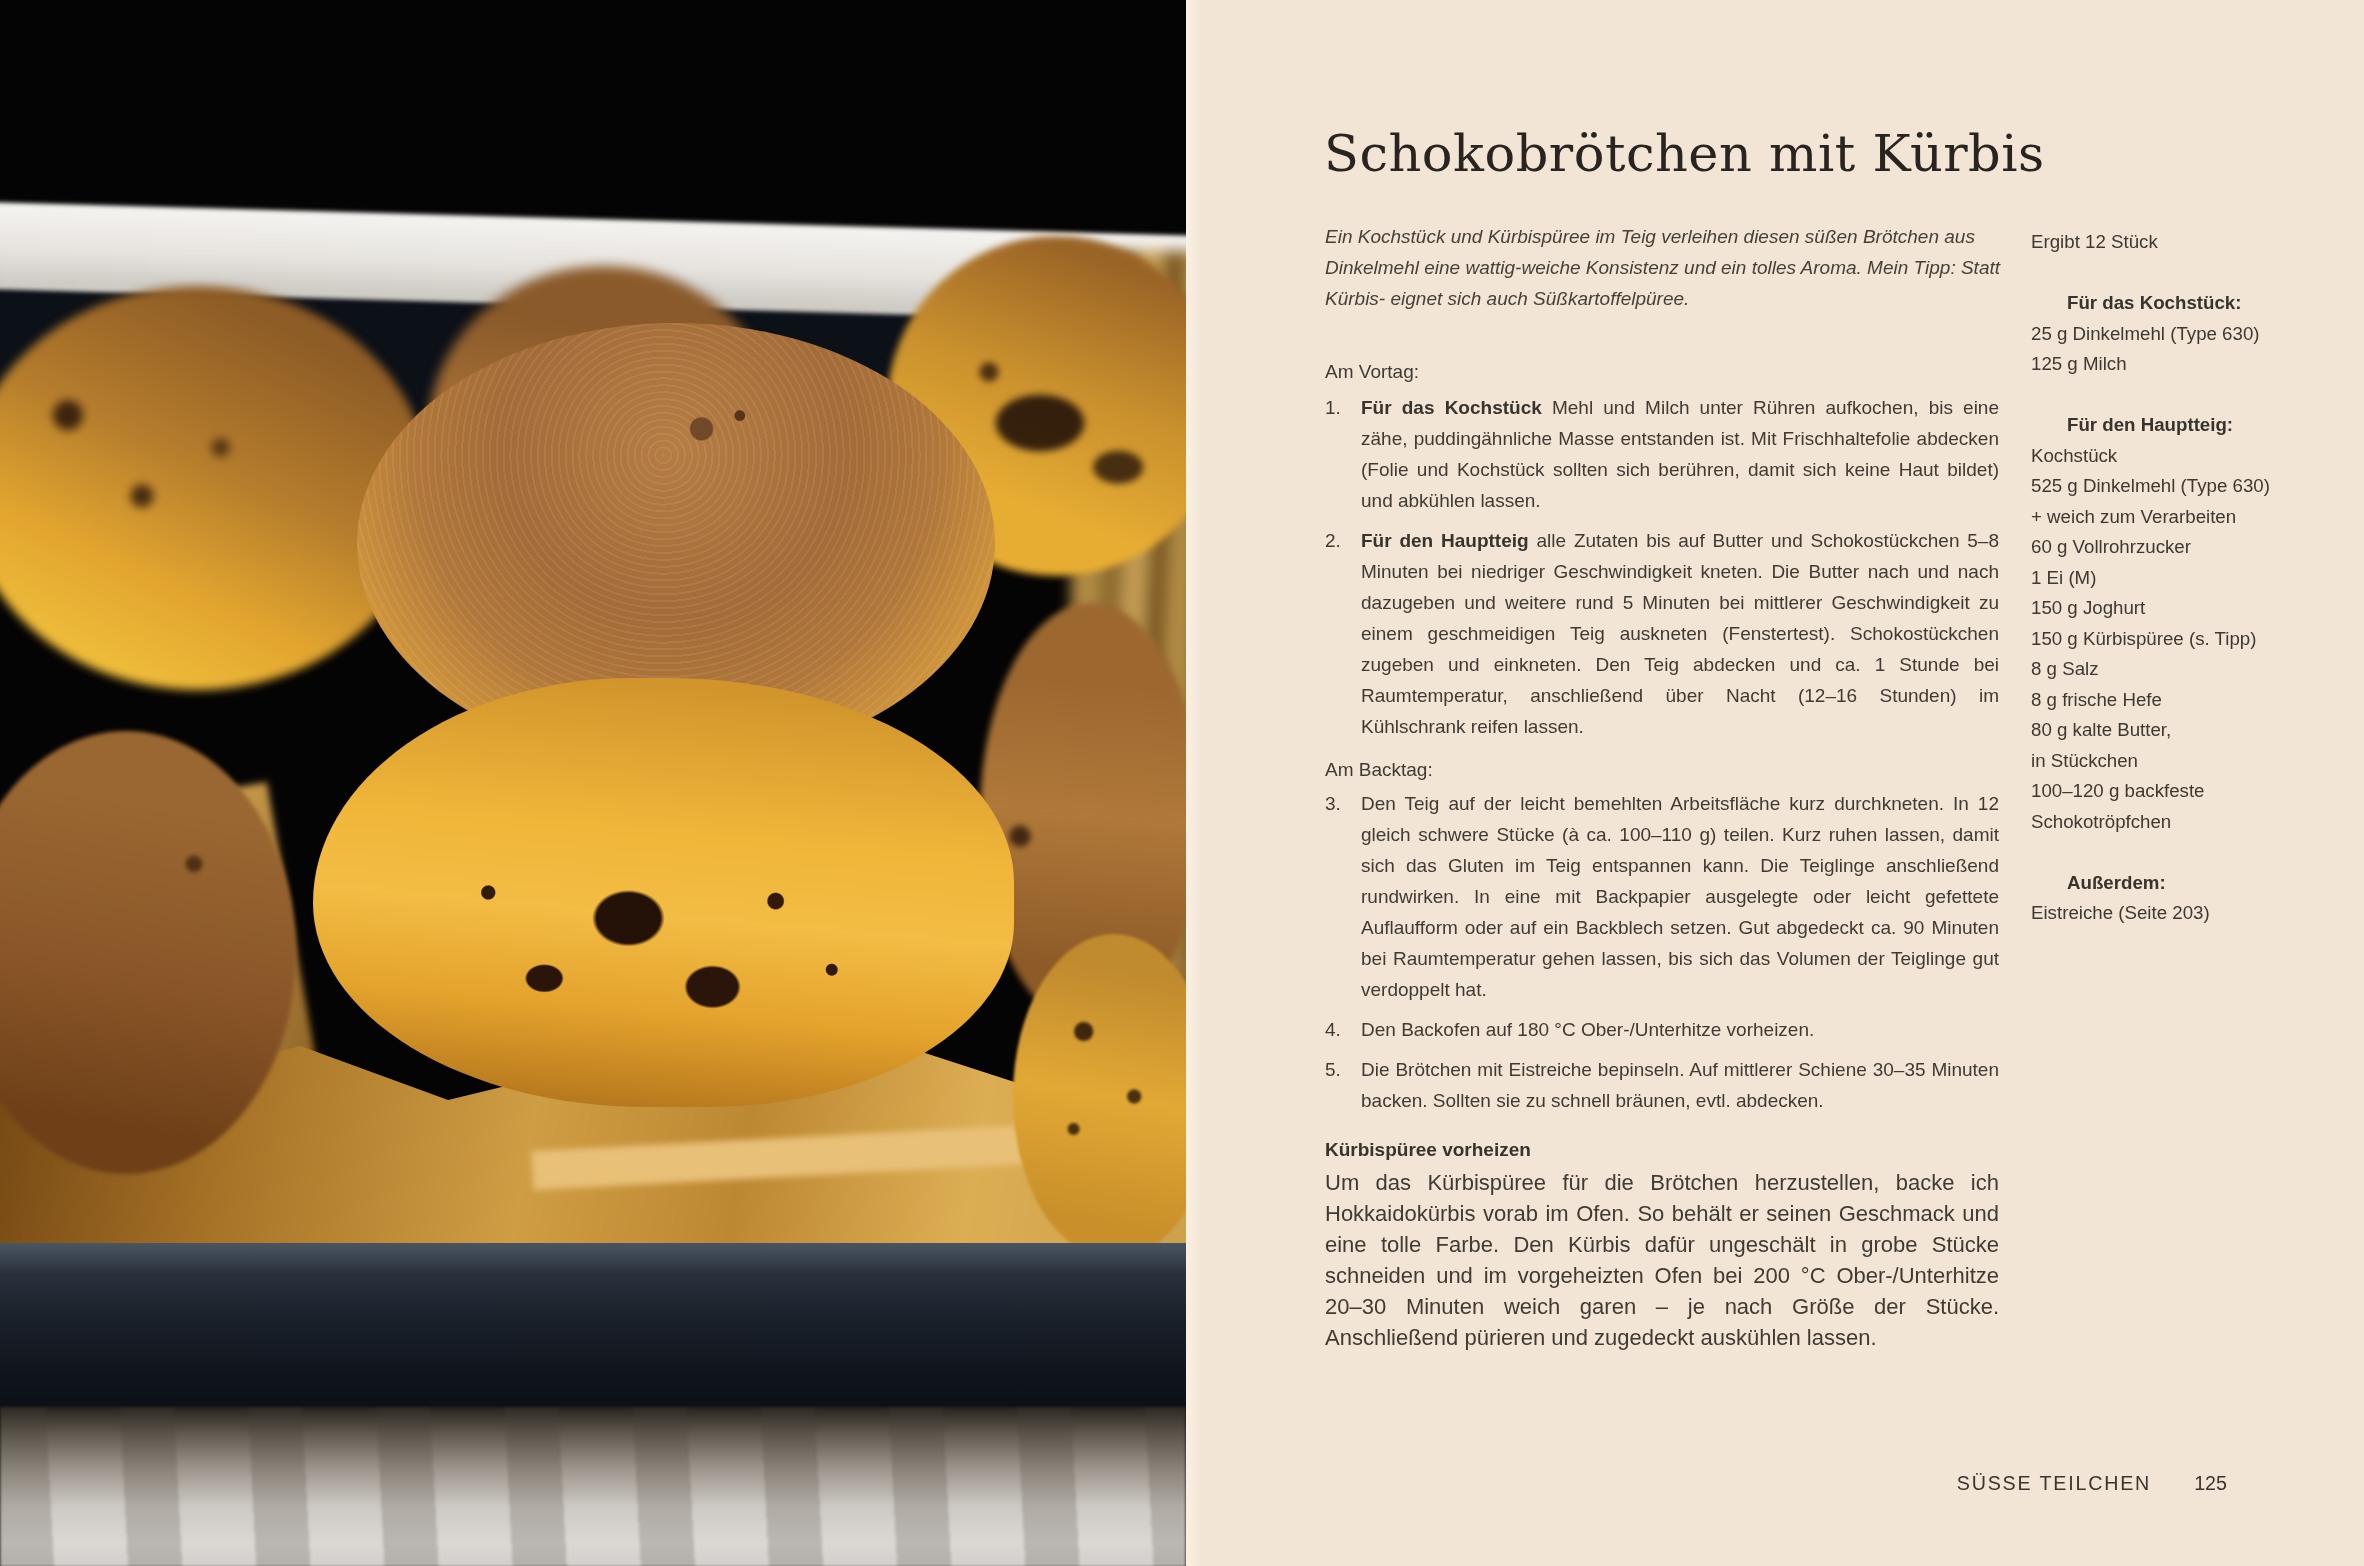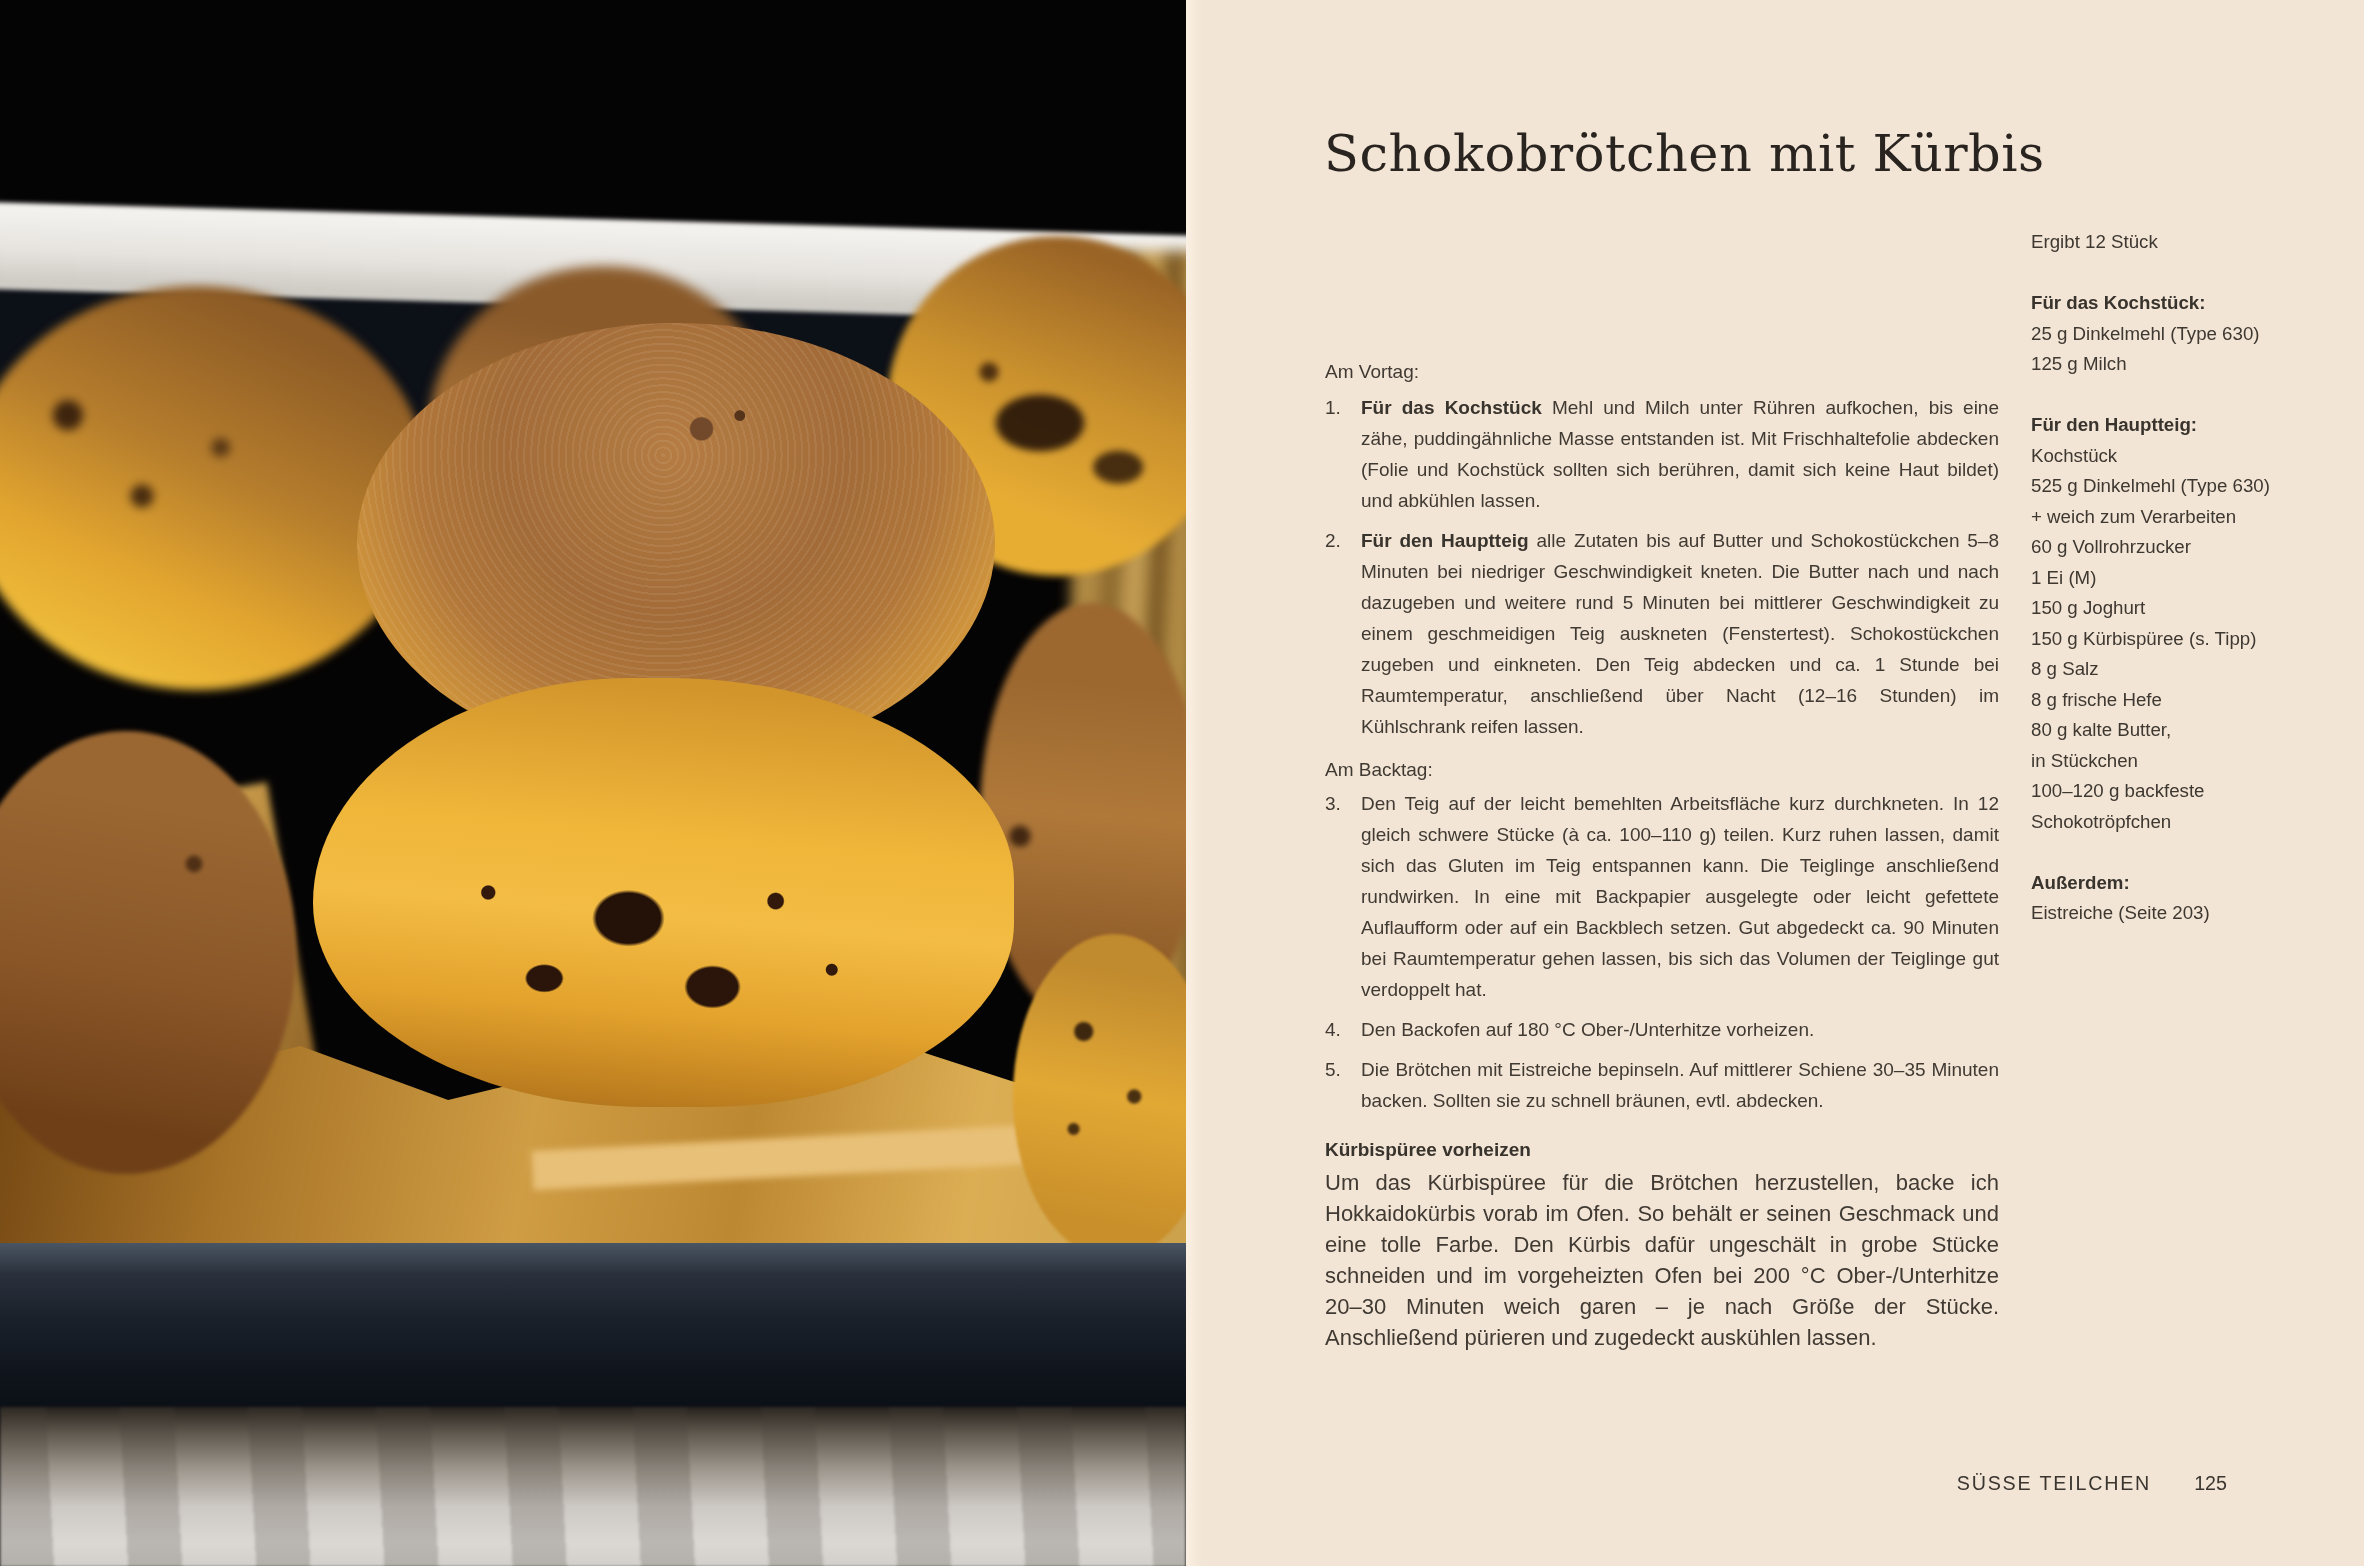--- a/index.html
+++ b/index.html
@@ -80,21 +80,21 @@
   .steps li{display:flex;margin:0 0 8.9px 0;}
   .steps .num{flex:none;width:36px;font-size:19px;line-height:31px;}
   .steps .txt{flex:1;font-size:19px;line-height:31px;text-align:justify;}
   .steps .lead{font-weight:700;color:#38332c;}
   .tip-heading{position:absolute;left:139px;top:1135px;margin:0;font-size:19px;line-height:30.5px;
      font-weight:700;color:#38332c;}
   .tip-text{position:absolute;left:139px;top:1167px;width:674px;margin:0;
      font-size:22px;line-height:31px;text-align:justify;}
   .sidebar{position:absolute;left:845px;top:227px;width:305px;font-size:18.7px;line-height:30.5px;color:#3e3831;}
   .sb-line{min-height:30.5px;}
-  .sb-title{font-weight:700;margin-top:30.5px;color:#38332c;}
+  .sb-title{font-weight:700;margin-top:30.5px;color:#38332c;margin-left:36px;}
   .footer{position:absolute;right:81px;top:1472px;display:flex;align-items:flex-end;gap:43px;
      font-size:19.7px;color:#3a352f;}
   .footer .chapter{letter-spacing:1.8px;}
 </style>
 </head>
 <body>
 
 <div class="spread">
 
   <div class="photo">
@@ -114,20 +114,21 @@
     <div class="bun bun8"></div>
     <div class="tray"></div>
     <div class="cloth"></div>
   </div>
 
   <div class="page">
     <div class="gutter"></div>
 
     <h1 class="title">Schokobrötchen mit Kürbis</h1>
 
+    <p class="intro">Ein Kochstück und Kürbispüree im Teig verleihen diesen süßen Brötchen aus Dinkelmehl eine wattig-weiche Konsistenz und ein tolles Aroma. Mein Tipp: Statt Kürbis- eignet sich auch Süßkartoffelpüree.</p>
 
     <p class="sec-label lbl-vortag">Am Vortag:</p>
 
     <ol class="steps steps-a">
       <li>
         <span class="num">1.</span>
         <div class="txt"><b class="lead">Für das Kochstück </b><span>Mehl und Milch unter Rühren aufkochen, bis eine zähe, puddingähnliche Masse entstanden ist. Mit Frischhaltefolie abdecken (Folie und Kochstück sollten sich berühren, damit sich keine Haut bildet) und abkühlen lassen.</span></div>
       </li>
       <li>
         <span class="num">2.</span>

